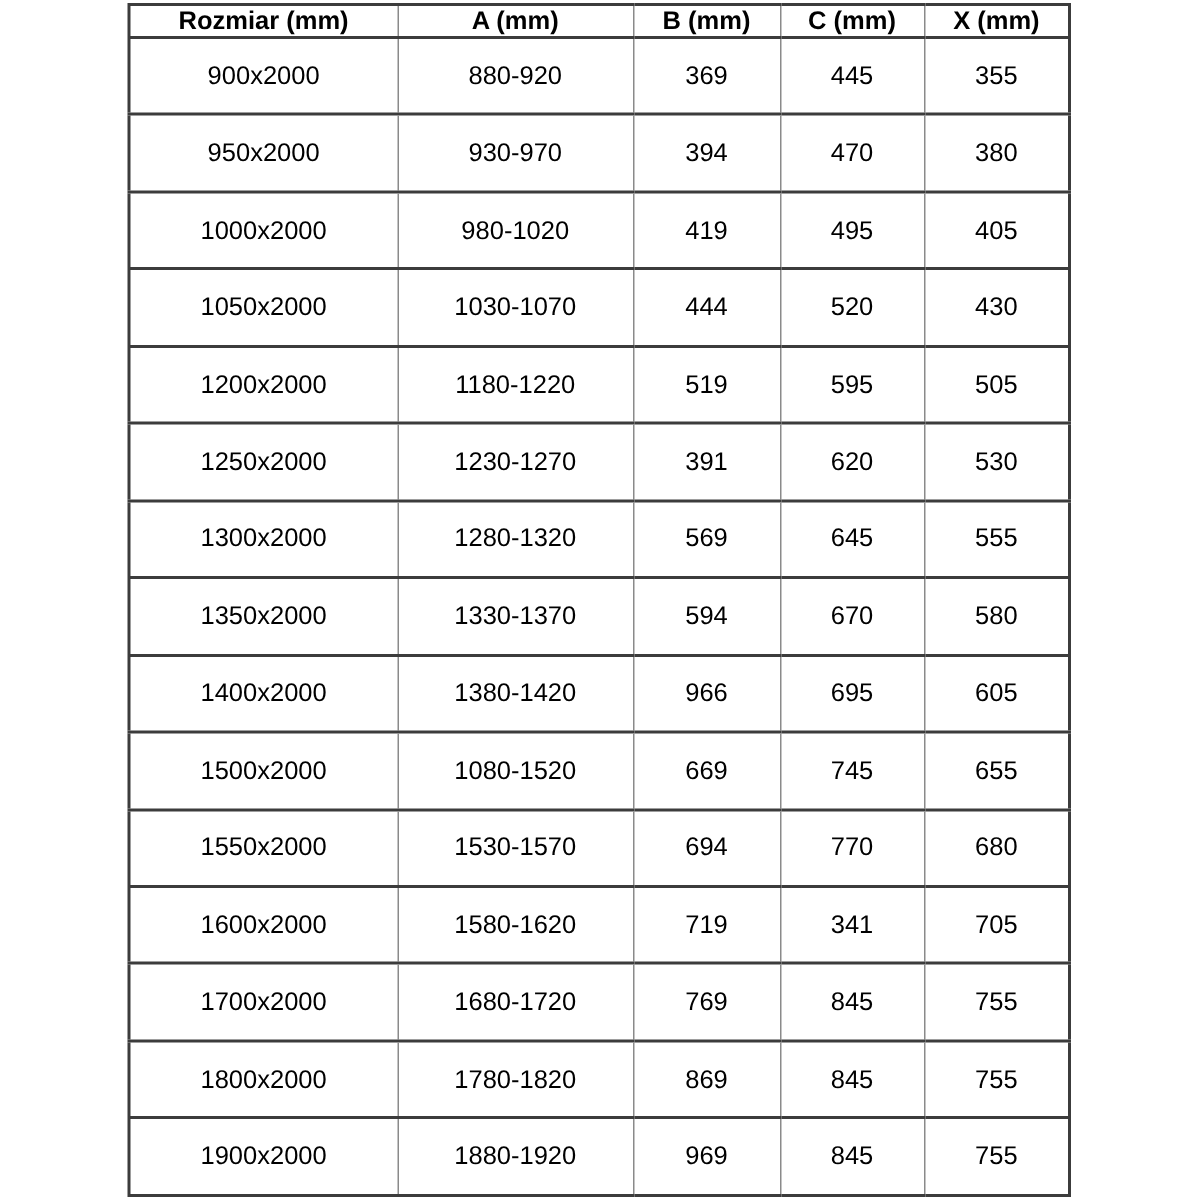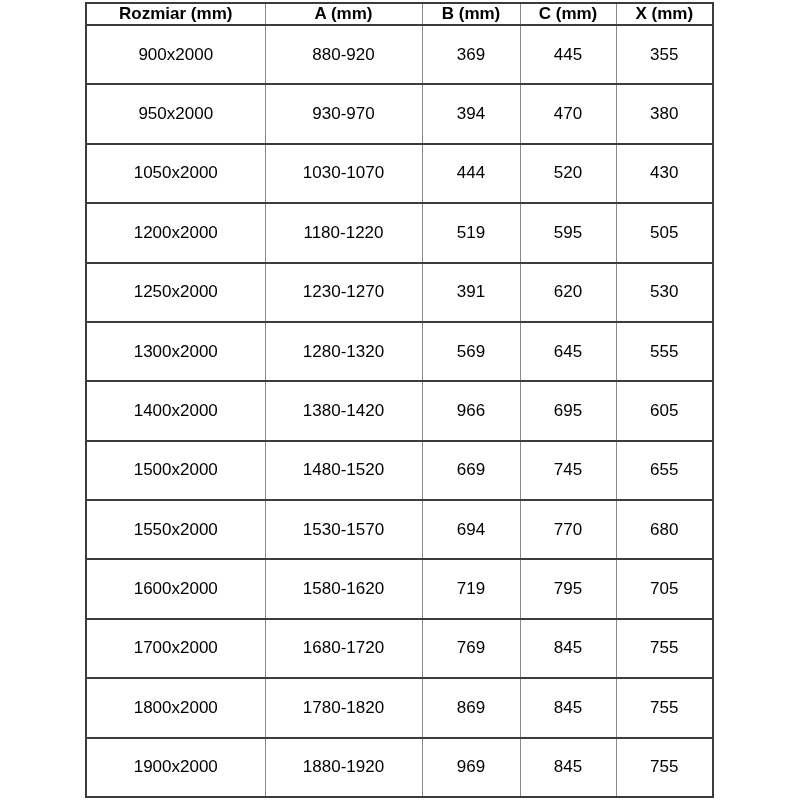--- a/index.html
+++ b/index.html
@@ -90,20 +90,27 @@
             <td>355</td>
           </tr>
           <tr>
             <td>950x2000</td>
             <td>930-970</td>
             <td>394</td>
             <td>470</td>
             <td>380</td>
           </tr>
           <tr>
+            <td>1000x2000</td>
+            <td>980-1020</td>
+            <td>419</td>
+            <td>495</td>
+            <td>405</td>
+          </tr>
+          <tr>
             <td>1050x2000</td>
             <td>1030-1070</td>
             <td>444</td>
             <td>520</td>
             <td>430</td>
           </tr>
           <tr>
             <td>1200x2000</td>
             <td>1180-1220</td>
             <td>519</td>
@@ -118,45 +125,52 @@
             <td>530</td>
           </tr>
           <tr>
             <td>1300x2000</td>
             <td>1280-1320</td>
             <td>569</td>
             <td>645</td>
             <td>555</td>
           </tr>
           <tr>
+            <td>1350x2000</td>
+            <td>1330-1370</td>
+            <td>594</td>
+            <td>670</td>
+            <td>580</td>
+          </tr>
+          <tr>
             <td>1400x2000</td>
             <td>1380-1420</td>
             <td>966</td>
             <td>695</td>
             <td>605</td>
           </tr>
           <tr>
             <td>1500x2000</td>
-            <td>1480-1520</td>
+            <td>1080-1520</td>
             <td>669</td>
             <td>745</td>
             <td>655</td>
           </tr>
           <tr>
             <td>1550x2000</td>
             <td>1530-1570</td>
             <td>694</td>
             <td>770</td>
             <td>680</td>
           </tr>
           <tr>
             <td>1600x2000</td>
             <td>1580-1620</td>
             <td>719</td>
-            <td>795</td>
+            <td>341</td>
             <td>705</td>
           </tr>
           <tr>
             <td>1700x2000</td>
             <td>1680-1720</td>
             <td>769</td>
             <td>845</td>
             <td>755</td>
           </tr>
           <tr>

